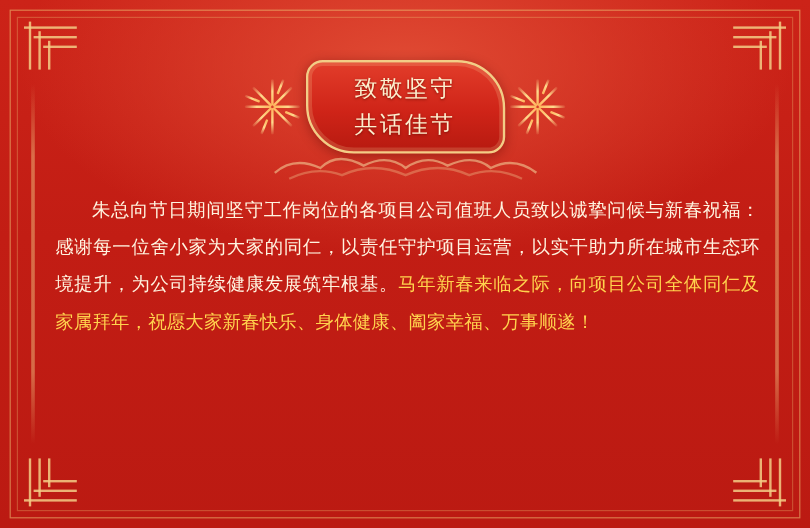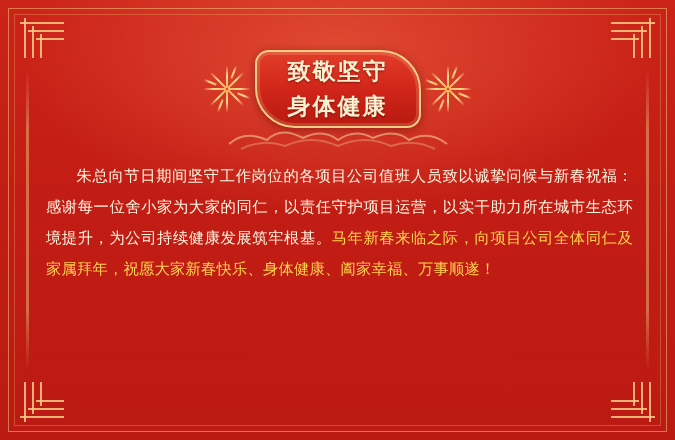--- a/index.html
+++ b/index.html
@@ -96,22 +96,22 @@
     border-radius: 14px 40px 14px 40px;
     box-shadow: 0 2px 10px rgba(90, 8, 4, 0.45), inset 0 0 0 3px rgba(255, 226, 168, 0.18);
     display: flex;
     flex-direction: column;
     align-items: center;
     justify-content: center;
     gap: 4px;
   }
   .badge-line {
     color: #fdf0cf;
-    font-size: 23px;
-    font-weight: bold;
+    font-size: 19px;
+    font-weight: normal;
     letter-spacing: 2px;
     text-shadow: 0 1px 2px rgba(110, 12, 6, 0.8);
     white-space: nowrap;
   }
 
   
   .burst {
     position: absolute;
     top: 18px;
     width: 58px;
@@ -250,21 +250,21 @@
         <i></i>
         <i></i>
         <i></i>
         <i></i>
         <i></i>
     </div>
 
     <div class="badge-wrap">
       <div class="badge">
         <div class="badge-line">致敬坚守</div>
-        <div class="badge-line">身体健康</div>
+        <div class="badge-line">共话佳节</div>
       </div>
     </div>
 
     <svg class="cloud" viewBox="0 0 230 26">
       <path d="M6 20 Q22 6 44 16 Q58 2 80 14 Q100 4 115 16 Q132 4 150 14 Q172 4 186 16 Q206 6 224 20" fill="none" stroke="#f6d9a0" stroke-opacity="0.55" stroke-width="2"></path>
       <path d="M18 25 Q40 14 62 22 Q88 10 115 22 Q142 10 168 22 Q190 14 212 25" fill="none" stroke="#f6d9a0" stroke-opacity="0.32" stroke-width="2"></path>
     </svg>
   </div>
 
   <div class="content">

